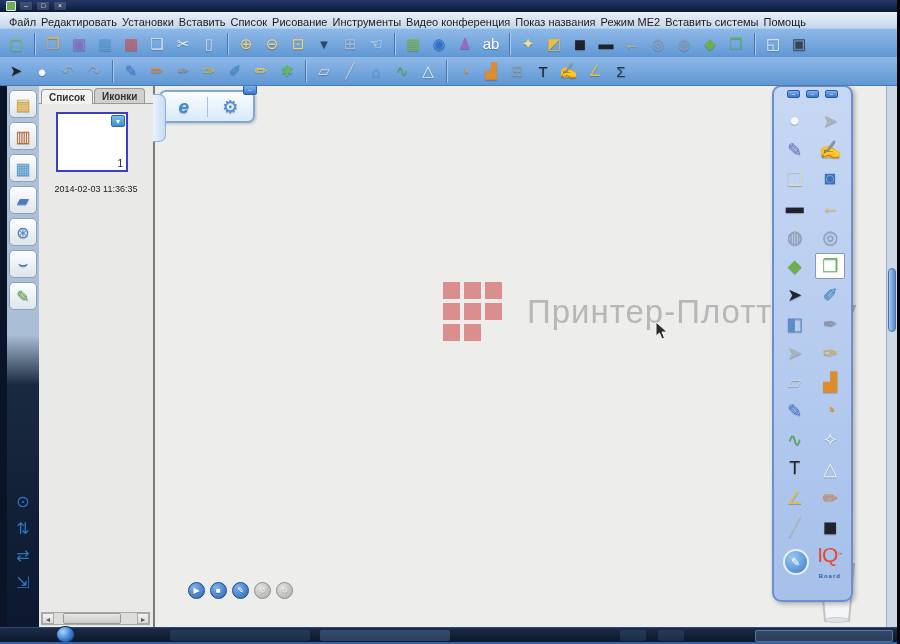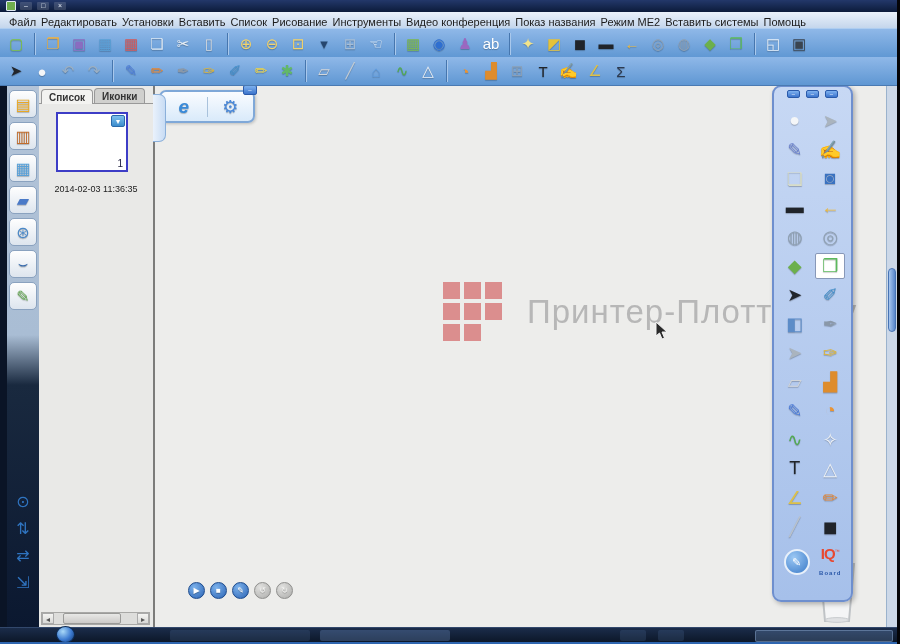--- a/index.html
+++ b/index.html
@@ -117,21 +117,21 @@
     background:linear-gradient(#7fb2f0,#3c74cc);border:1px solid #2a5aaa;border-radius:2px;box-sizing:border-box;}
   .rpgrid{display:grid;grid-template-columns:1fr 1fr;padding:2px 3px;}
   .rpgrid .cell{height:29px;display:flex;align-items:center;justify-content:center;}
   .ic.rp{width:30px;height:26px;font-size:18px;}
   .ic.rp.sel{background:#fff;border:1px solid #8898b8;border-radius:2px;box-sizing:border-box;}
   .rplogo{display:flex;align-items:center;justify-content:space-evenly;height:38px;}
   .weblogo{width:26px;height:26px;border-radius:50%;
     background:radial-gradient(circle at 35% 30%,#9cc8f4,#3a7ac8);border:2px solid #e8f0fa;
     display:flex;align-items:center;justify-content:center;color:#fff;font-size:11px;box-sizing:border-box;}
   .iqlogo{text-align:center;line-height:1;}
-  .iqlogo .iq{font-size:15px;font-weight:bold;color:#e84830;letter-spacing:-1px;}
+  .iqlogo .iq{font-size:21px;font-weight:normal;color:#e84830;letter-spacing:-1px;}
   .iqlogo .tm{font-size:5px;color:#e84830;vertical-align:super;}
   .iqlogo .board{font-size:6px;font-weight:bold;color:#2a58a8;letter-spacing:1px;}
 
   
   .taskbar{position:absolute;left:0;bottom:0;right:0;height:16px;z-index:20;
     background:linear-gradient(#1b2c4a,#0a1424);border-top:1px solid #32486c;}
   .taskbar .bline{position:absolute;left:0;right:0;bottom:0;height:2px;background:#2f66b0;}
   .orb{position:absolute;left:56px;bottom:1px;width:19px;height:17px;border-radius:50%;
     background:radial-gradient(circle at 35% 30%,#a8d8f8,#3c7ad0 55%,#10376e);
     border:1px solid #0c2a52;box-sizing:border-box;}

